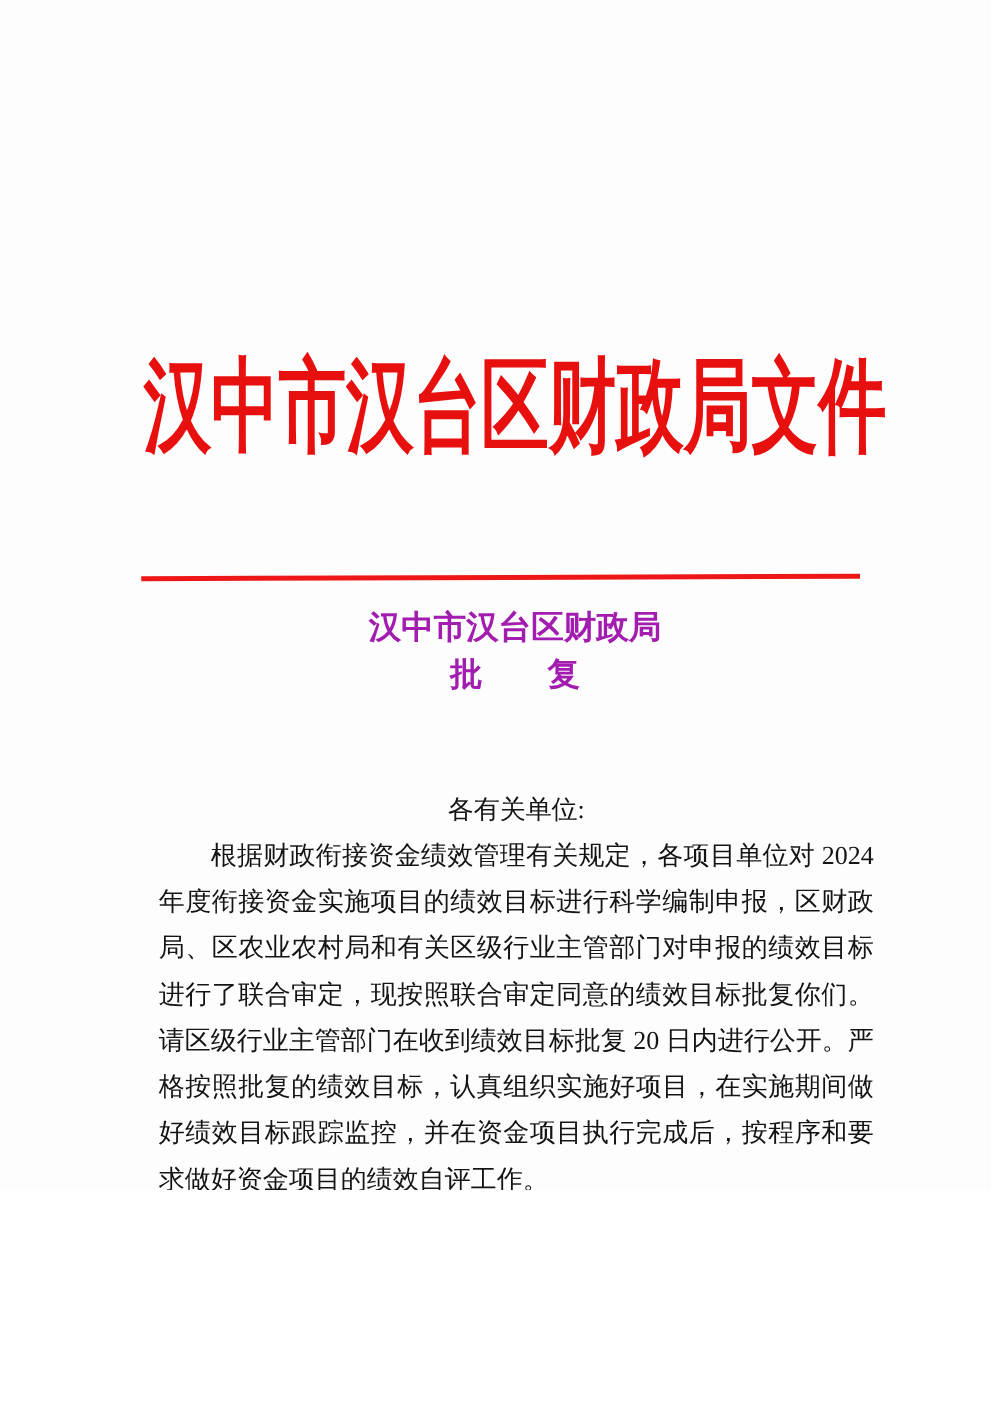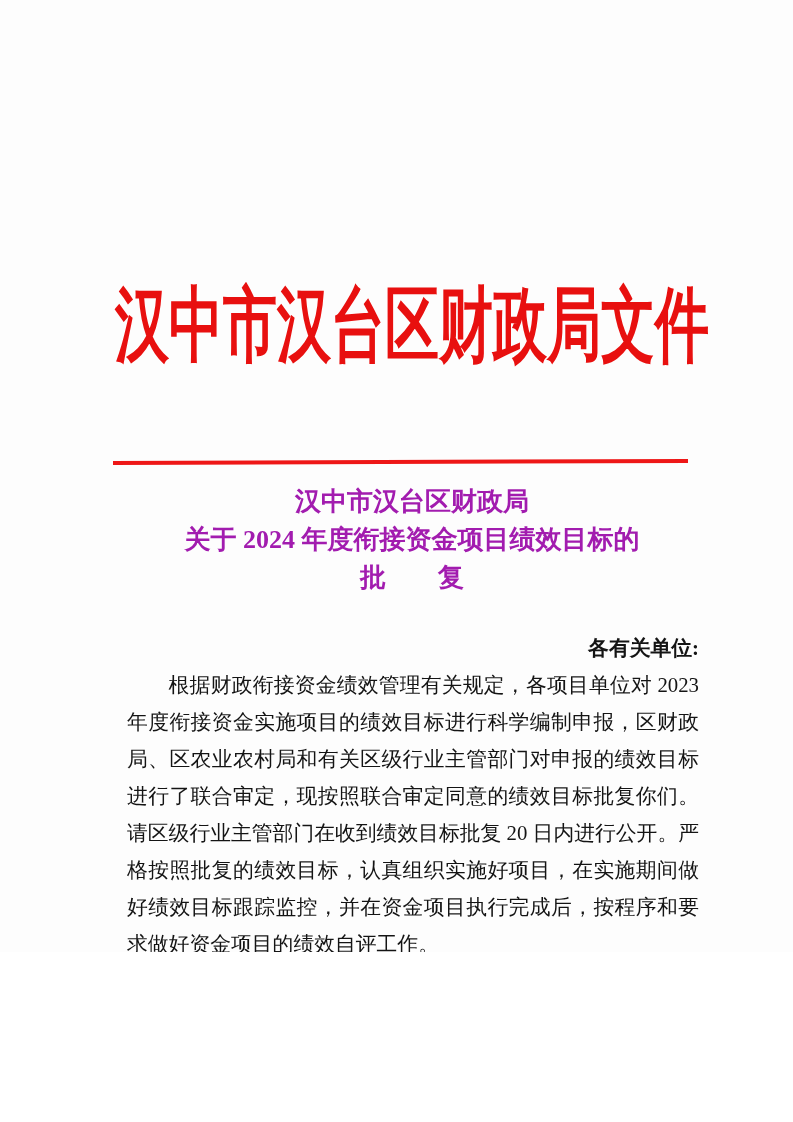--- a/index.html
+++ b/index.html
@@ -68,21 +68,21 @@
     position: absolute;
     top: 629px;
     left: 127px;
     width: 572px;
     font-size: 20.8px;
     line-height: 37px;
     color: #141414;
     text-align: justify;
     text-justify: inter-ideograph;
   }
-  .salutation { text-align: right; font-weight: bold; }
+  .salutation { text-align: center; }
   .paragraph { text-indent: 2em; }
   
   .footer {
     position: absolute;
     top: 1072px;
     left: 594px;
     display: flex;
     align-items: center;
     gap: 9px;
   }
@@ -101,27 +101,26 @@
 
 <div class="page">
 
   <div class="letterhead">汉中市汉台区财政局文件</div>
 
 
   <div class="red-rule"></div>
 
   <div class="title-block">
     <div class="title-line">汉中市汉台区财政局</div>
-    <div class="title-line">关于 2024 年度衔接资金项目绩效目标的</div>
     <div class="title-line">批　　复</div>
   </div>
 
   <div class="body-text">
     <div class="salutation">各有关单位:</div>
-    <div class="paragraph">根据财政衔接资金绩效管理有关规定，各项目单位对 2023 年度衔接资金实施项目的绩效目标进行科学编制申报，区财政局、区农业农村局和有关区级行业主管部门对申报的绩效目标进行了联合审定，现按照联合审定同意的绩效目标批复你们。请区级行业主管部门在收到绩效目标批复 20 日内进行公开。严格按照批复的绩效目标，认真组织实施好项目，在实施期间做好绩效目标跟踪监控，并在资金项目执行完成后，按程序和要求做好资金项目的绩效自评工作。</div>
+    <div class="paragraph">根据财政衔接资金绩效管理有关规定，各项目单位对 2024 年度衔接资金实施项目的绩效目标进行科学编制申报，区财政局、区农业农村局和有关区级行业主管部门对申报的绩效目标进行了联合审定，现按照联合审定同意的绩效目标批复你们。请区级行业主管部门在收到绩效目标批复 20 日内进行公开。严格按照批复的绩效目标，认真组织实施好项目，在实施期间做好绩效目标跟踪监控，并在资金项目执行完成后，按程序和要求做好资金项目的绩效自评工作。</div>
   </div>
 
   <div class="footer">
     <div class="qr-wrap">
       <svg id="qr-svg" viewBox="0 0 21 21" xmlns="http://www.w3.org/2000/svg">
           <path d="M8 0h1v1h-1zM11 0h1v1h-1zM12 0h1v1h-1zM8 1h1v1h-1zM12 1h1v1h-1zM8 2h1v1h-1zM11 2h1v1h-1zM12 2h1v1h-1zM8 3h1v1h-1zM9 3h1v1h-1zM10 3h1v1h-1zM11 3h1v1h-1zM11 4h1v1h-1zM8 5h1v1h-1zM12 5h1v1h-1zM8 6h1v1h-1zM9 6h1v1h-1zM10 6h1v1h-1zM12 7h1v1h-1zM0 8h1v1h-1zM1 8h1v1h-1zM2 8h1v1h-1zM4 8h1v1h-1zM5 8h1v1h-1zM7 8h1v1h-1zM8 8h1v1h-1zM9 8h1v1h-1zM10 8h1v1h-1zM11 8h1v1h-1zM14 8h1v1h-1zM16 8h1v1h-1zM18 8h1v1h-1zM0 9h1v1h-1zM2 9h1v1h-1zM3 9h1v1h-1zM5 9h1v1h-1zM8 9h1v1h-1zM9 9h1v1h-1zM10 9h1v1h-1zM12 9h1v1h-1zM13 9h1v1h-1zM16 9h1v1h-1zM18 9h1v1h-1zM20 9h1v1h-1zM3 10h1v1h-1zM7 10h1v1h-1zM14 10h1v1h-1zM15 10h1v1h-1zM16 10h1v1h-1zM17 10h1v1h-1zM20 10h1v1h-1zM1 11h1v1h-1zM2 11h1v1h-1zM4 11h1v1h-1zM5 11h1v1h-1zM7 11h1v1h-1zM8 11h1v1h-1zM9 11h1v1h-1zM10 11h1v1h-1zM11 11h1v1h-1zM12 11h1v1h-1zM15 11h1v1h-1zM19 11h1v1h-1zM20 11h1v1h-1zM0 12h1v1h-1zM2 12h1v1h-1zM3 12h1v1h-1zM5 12h1v1h-1zM6 12h1v1h-1zM7 12h1v1h-1zM8 12h1v1h-1zM10 12h1v1h-1zM11 12h1v1h-1zM13 12h1v1h-1zM17 12h1v1h-1zM18 12h1v1h-1zM19 12h1v1h-1zM20 12h1v1h-1zM8 13h1v1h-1zM14 13h1v1h-1zM15 13h1v1h-1zM16 13h1v1h-1zM17 13h1v1h-1zM18 13h1v1h-1zM19 13h1v1h-1zM20 13h1v1h-1zM8 14h1v1h-1zM10 14h1v1h-1zM11 14h1v1h-1zM12 14h1v1h-1zM14 14h1v1h-1zM19 14h1v1h-1zM8 15h1v1h-1zM12 15h1v1h-1zM16 15h1v1h-1zM20 15h1v1h-1zM8 16h1v1h-1zM9 16h1v1h-1zM11 16h1v1h-1zM13 16h1v1h-1zM15 16h1v1h-1zM16 16h1v1h-1zM17 16h1v1h-1zM19 16h1v1h-1zM9 17h1v1h-1zM14 17h1v1h-1zM16 17h1v1h-1zM19 17h1v1h-1zM20 17h1v1h-1zM8 18h1v1h-1zM13 18h1v1h-1zM16 18h1v1h-1zM18 18h1v1h-1zM19 18h1v1h-1zM20 18h1v1h-1zM11 19h1v1h-1zM13 19h1v1h-1zM15 19h1v1h-1zM16 19h1v1h-1zM8 20h1v1h-1zM10 20h1v1h-1zM12 20h1v1h-1zM16 20h1v1h-1zM19 20h1v1h-1z" fill="#1a1a1a"></path>
 
         <g>
           <rect x="0" y="0" width="7" height="7" fill="#1a1a1a"></rect>
           <rect x="1" y="1" width="5" height="5" fill="#ffffff"></rect>

